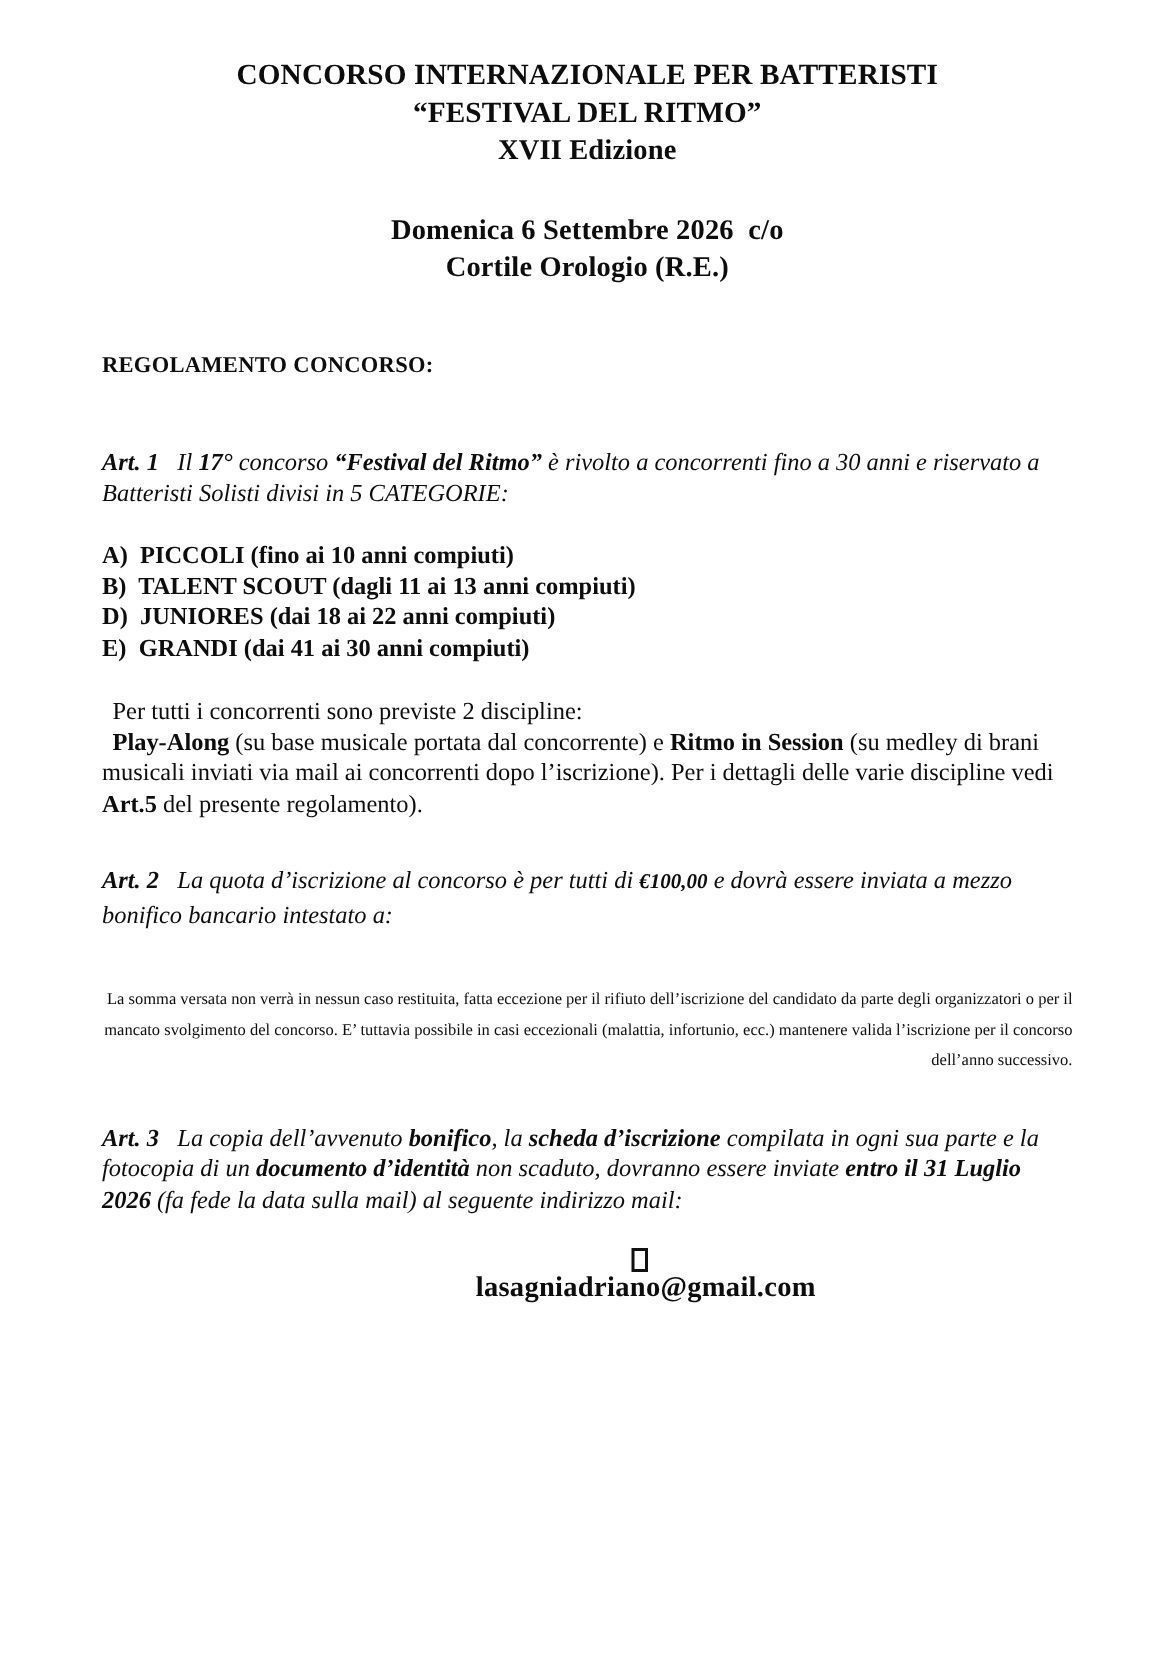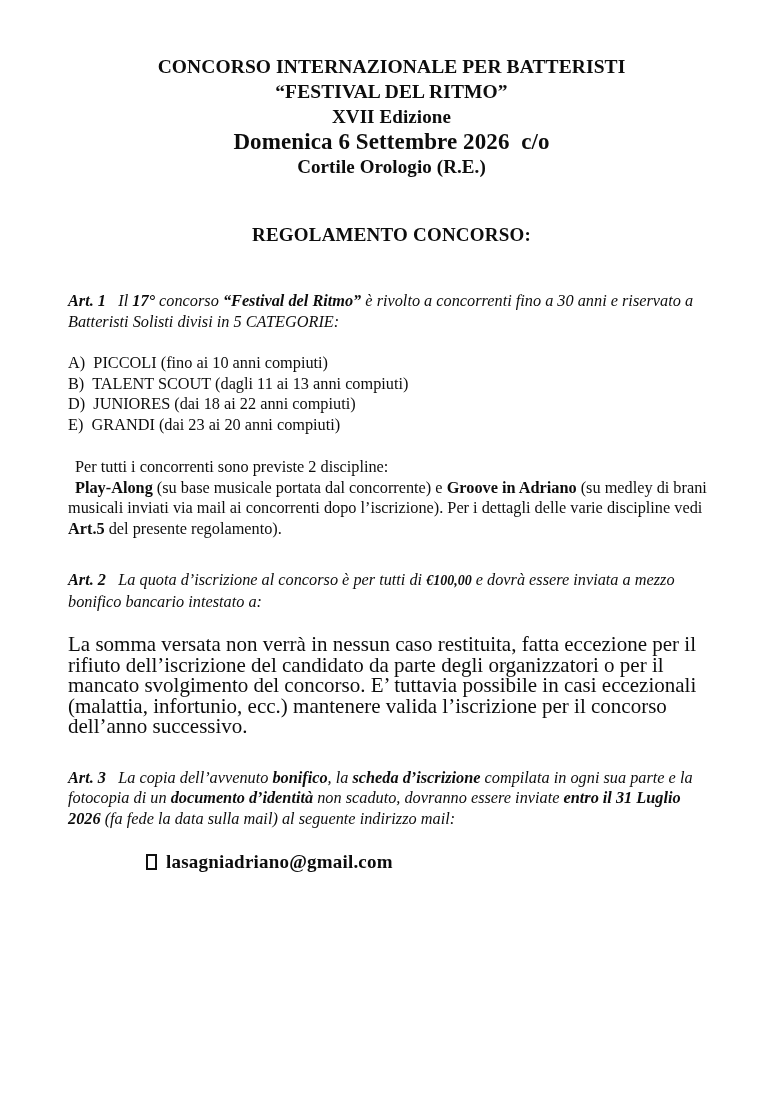--- a/index.html
+++ b/index.html
@@ -19,41 +19,41 @@
     width: 783px;
     height: 1104px;
     background: #ffffff;
     box-sizing: border-box;
     padding: 0 68px;
     overflow: hidden;
   }
 
   
   .title-block {
-    padding-top: 54px;
+    padding-top: 38px;
     text-align: center;
   }
   .title-line {
     font-weight: bold;
     font-size: 19.5px;
     line-height: 25px;
     letter-spacing: 0.1px;
     white-space: pre;
   }
   .title-line.l1 { font-size: 19.5px; }
   .title-line.l2 { font-size: 19.5px; }
   .title-line.l3 { font-size: 19px; }
-  .title-line.l4 { font-size: 23px; }
+  .title-line.l4 { font-size: 19px; margin-top: 28px; }
   .title-line.l5 { font-size: 19px; }
 
   
   .section-heading {
-    text-align: center;
+    text-align: left;
     font-weight: bold;
-    font-size: 19px;
+    font-size: 15px;
     margin-top: 45px;
     letter-spacing: 0.2px;
   }
 
   
   .article {
     font-size: 16.3px;
     line-height: 20.5px;
     text-align: left;
     font-style: italic;
@@ -74,20 +74,21 @@
   }
 
   
   .category-list {
     margin-top: 21px;
     font-size: 16.3px;
     line-height: 20.5px;
   }
   .category-row {
     white-space: pre;
+    font-weight: bold;
   }
   .cat-letter { }
   .cat-name { }
   .cat-range { }
 
   
   .disciplines {
     margin-top: 22px;
     font-size: 16.3px;
     line-height: 20.5px;
@@ -99,34 +100,36 @@
     font-size: 19px;
     font-weight: bold;
     line-height: 23.5px;
     margin-top: 2px;
     letter-spacing: 0.1px;
   }
   .bank-line { white-space: pre; }
 
   
   .refund {
-    margin-top: 22px;
-    font-size: 21px;
+    margin-top: 36px;
+    font-size: 11px;
     line-height: 20.5px;
+    text-align: right;
   }
 
   
   .email-line {
     margin-top: 22px;
     padding-left: 78px;
     font-size: 19px;
     font-weight: bold;
     letter-spacing: 0.2px;
     display: flex;
     align-items: center;
+    flex-direction: column;
   }
   .tofu-box {
     display: inline-block;
     width: 11px;
     height: 16px;
     border: 2px solid #111;
     box-sizing: border-box;
     margin-right: 9px;
     flex: 0 0 auto;
   }
@@ -147,26 +150,26 @@
   <div class="section-heading">REGOLAMENTO CONCORSO:</div>
 
   <div class="article art1">
     <span class="art-label">Art. 1</span><span class="gap">&nbsp;&nbsp; </span><span>Il </span><b>17°</b><span> concorso </span><b>“Festival del Ritmo”</b><span> è rivolto a concorrenti fino a 30 anni e riservato a Batteristi Solisti divisi in 5 CATEGORIE:</span>
   </div>
 
   <div class="category-list">
     <div class="category-row"><span class="cat-letter">A)</span><span class="gap">  </span><span class="cat-name">PICCOLI</span><span class="gap"> </span><span class="cat-range">(fino ai 10 anni compiuti)</span></div>
     <div class="category-row"><span class="cat-letter">B)</span><span class="gap">  </span><span class="cat-name">TALENT SCOUT</span><span class="gap"> </span><span class="cat-range">(dagli 11 ai 13 anni compiuti)</span></div>
     <div class="category-row"><span class="cat-letter">D)</span><span class="gap">  </span><span class="cat-name">JUNIORES</span><span class="gap"> </span><span class="cat-range">(dai 18 ai 22 anni compiuti)</span></div>
-    <div class="category-row"><span class="cat-letter">E)</span><span class="gap">  </span><span class="cat-name">GRANDI</span><span class="gap"> </span><span class="cat-range">(dai 23 ai 20 anni compiuti)</span></div>
+    <div class="category-row"><span class="cat-letter">E)</span><span class="gap">  </span><span class="cat-name">GRANDI</span><span class="gap"> </span><span class="cat-range">(dai 41 ai 30 anni compiuti)</span></div>
   </div>
 
   <div class="disciplines">
     <div class="indent">Per tutti i concorrenti sono previste 2 discipline:</div>
-    <div><span class="indent" style="display:inline-block"></span><b>Play-Along</b><span> (su base musicale portata dal concorrente) e </span><b>Groove in Adriano</b><span> (su medley di brani musicali inviati via mail ai concorrenti dopo l’iscrizione). Per i dettagli delle varie discipline vedi </span><b>Art.5</b><span> del presente regolamento).</span></div>
+    <div><span class="indent" style="display:inline-block"></span><b>Play-Along</b><span> (su base musicale portata dal concorrente) e </span><b>Ritmo in Session</b><span> (su medley di brani musicali inviati via mail ai concorrenti dopo l’iscrizione). Per i dettagli delle varie discipline vedi </span><b>Art.5</b><span> del presente regolamento).</span></div>
   </div>
 
   <div class="article art2">
     <span class="art-label">Art. 2</span><span class="gap">&nbsp;&nbsp; </span><span>La quota d’iscrizione al concorso è per tutti di </span><span class="big-money">€100,00</span><span> e dovrà essere inviata a mezzo bonifico bancario intestato a:</span>
   </div>
 
 
   <div class="refund">La somma versata non verrà in nessun caso restituita, fatta eccezione per il rifiuto dell’iscrizione del candidato da parte degli organizzatori o per il mancato svolgimento del concorso. E’ tuttavia possibile in casi eccezionali (malattia, infortunio, ecc.) mantenere valida l’iscrizione per il concorso dell’anno successivo.</div>
 
   <div class="article art3">

